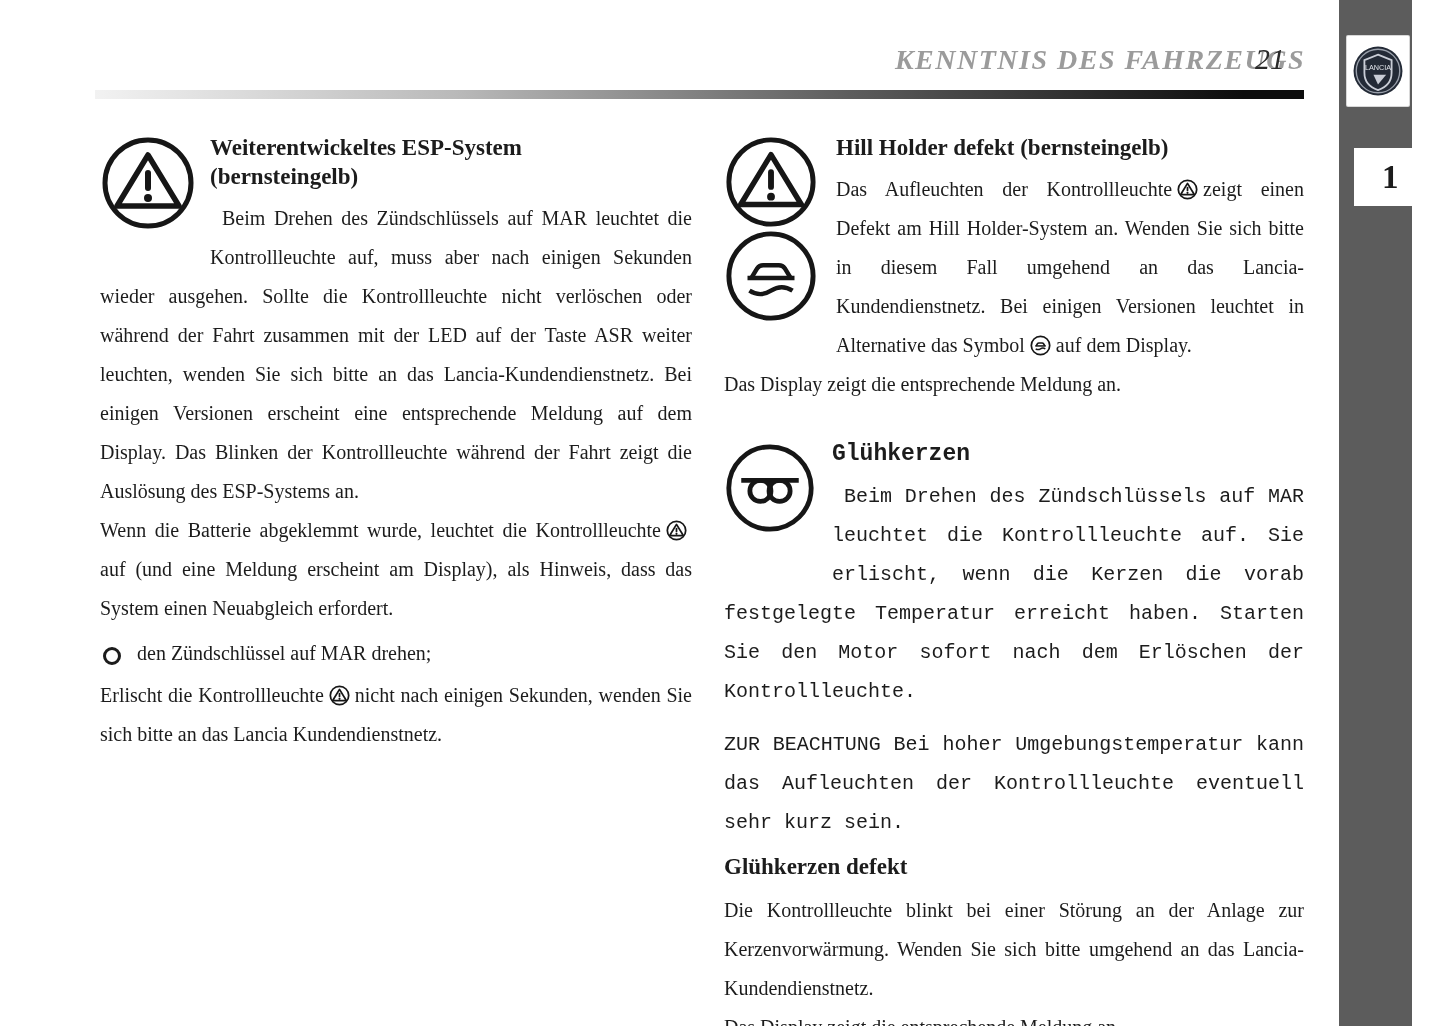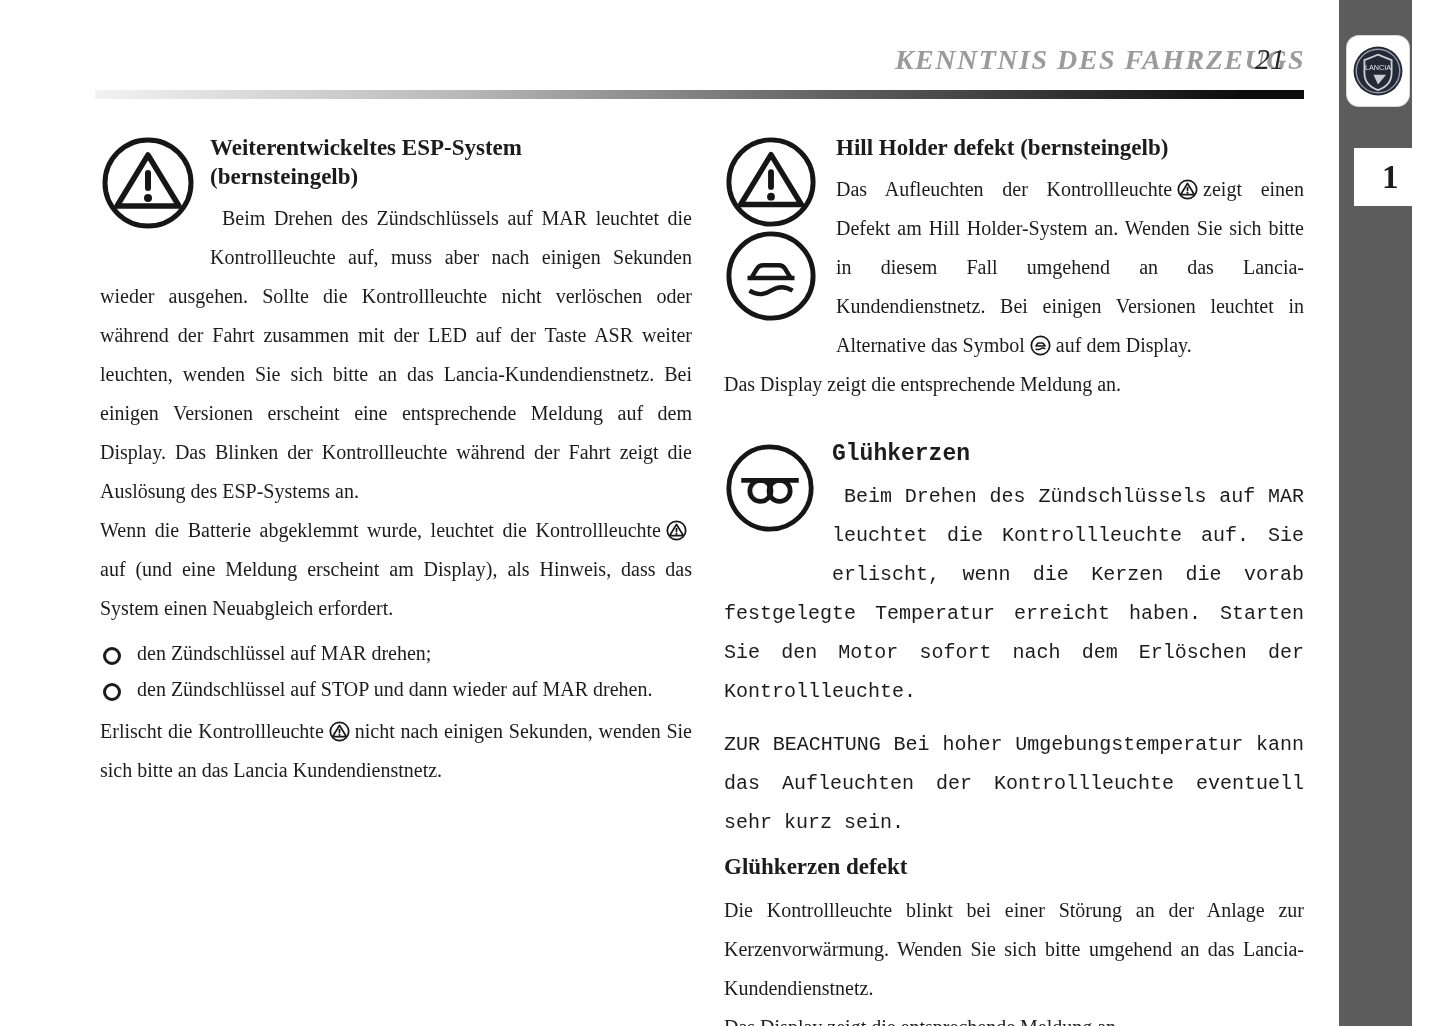--- a/index.html
+++ b/index.html
@@ -54,21 +54,21 @@
 
   .sec-gap { margin-top:36px;font-family:Liberation Mono, monospace; }
   .sub-head { margin-top:10px; margin-bottom:10px; }
 
   .side-band {
     position:absolute; top:0; right:33px; width:73px; height:1026px;
     background:#5c5c5c;
   }
   .logo-box {
     position:absolute; top:36px; right:36px; width:62px; height:70px;
-    background:#ffffff; border-radius:12px; box-shadow:0 0 0 1px #d8d8d8;
+    background:#ffffff; border-radius:1px; box-shadow:0 0 0 1px #d8d8d8;
     display:flex; align-items:center; justify-content:center;
   }
   .logo-box svg { display:block; width:58px; height:62px; }
   .chapter-tab {
     position:absolute; top:148px; right:0; width:91px; height:58px;
     background:#ffffff; display:flex; align-items:center;
     padding-left:28px; box-sizing:border-box;
     font-weight:bold; font-size:33px; color:#1c1c1c;
   }
   .stroke { fill:none; stroke:#161616; }
@@ -103,24 +103,20 @@
               <path class="stroke" d="M48 20 L79 71 L17 71 Z" stroke-width="8" stroke-linejoin="round"></path>
               <rect x="44" y="35" width="8" height="21" rx="4" fill="#161616"></rect>
               <circle cx="48" cy="63" r="5" fill="#161616"></circle>
             </svg></span><span>auf (und eine Meldung erscheint am Display), als Hinweis, dass das System einen Neuabgleich erfordert.</span>
       </p>
 
       <div class="bullets">
         <div class="bullet">
           <span class="bullet-dot"></span>
           <span>den Zündschlüssel auf MAR drehen;</span>
-        </div>
-        <div class="bullet">
-          <span class="bullet-dot"></span>
-          <span>den Zündschlüssel auf STOP und dann wieder auf MAR drehen.</span>
         </div>
       </div>
 
       <p>
         <span>Erlischt die Kontrollleuchte</span><span class="inline-icon"><svg viewBox="0 0 96 96">
               <circle class="stroke" cx="48" cy="48" r="42" stroke-width="8"></circle>
               <path class="stroke" d="M48 20 L79 71 L17 71 Z" stroke-width="8" stroke-linejoin="round"></path>
               <rect x="44" y="35" width="8" height="21" rx="4" fill="#161616"></rect>
               <circle cx="48" cy="63" r="5" fill="#161616"></circle>
             </svg></span><span>nicht nach einigen Sekunden, wenden Sie sich bitte an das Lancia Kundendienstnetz.</span>

